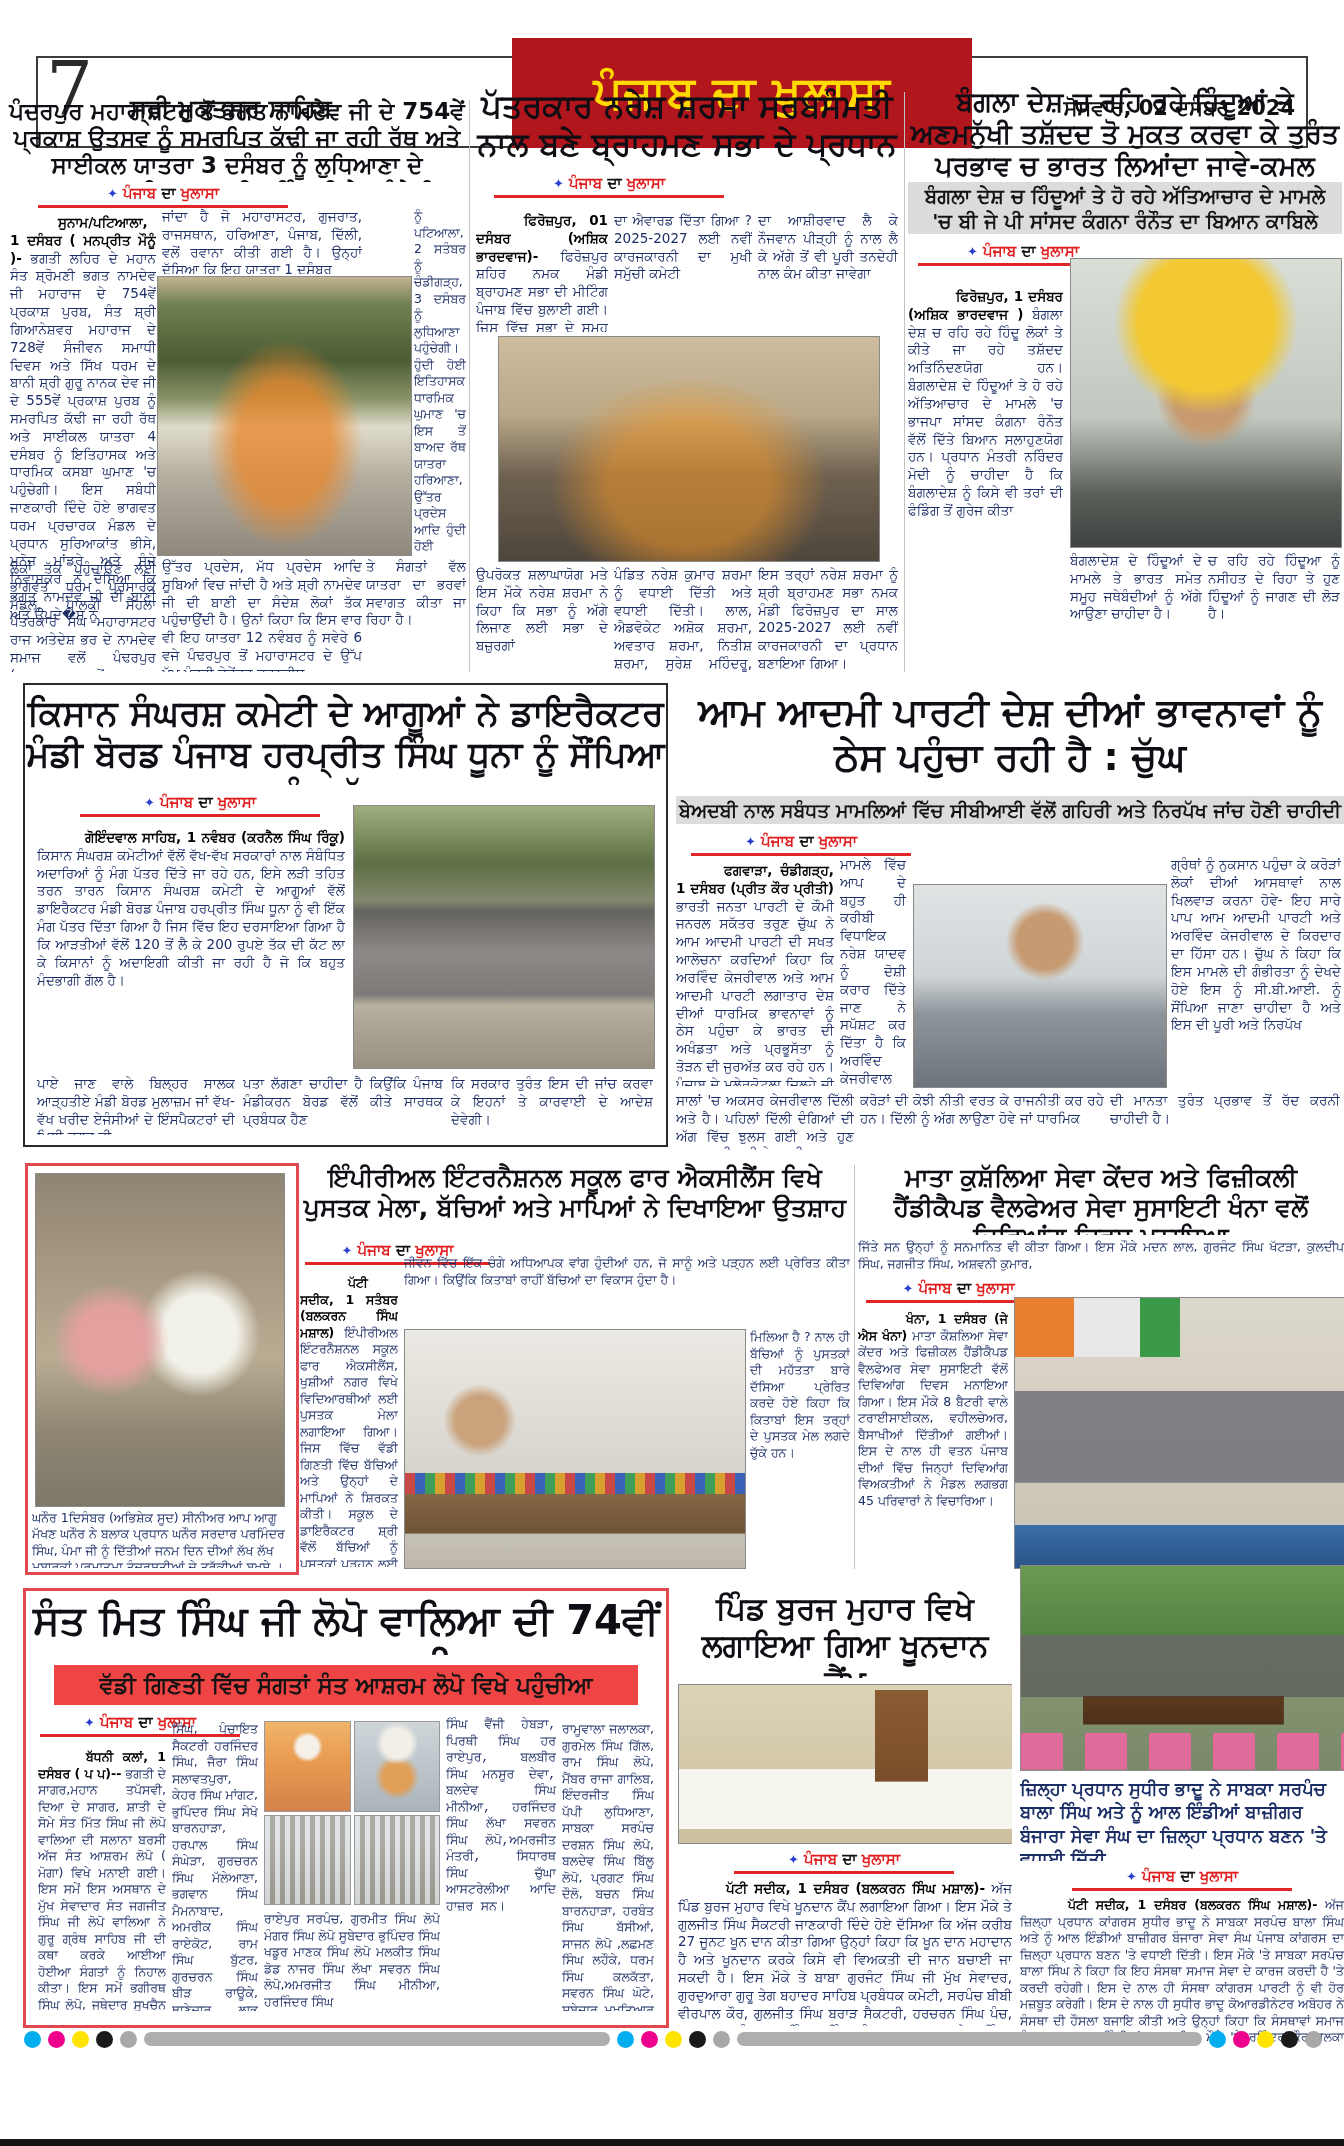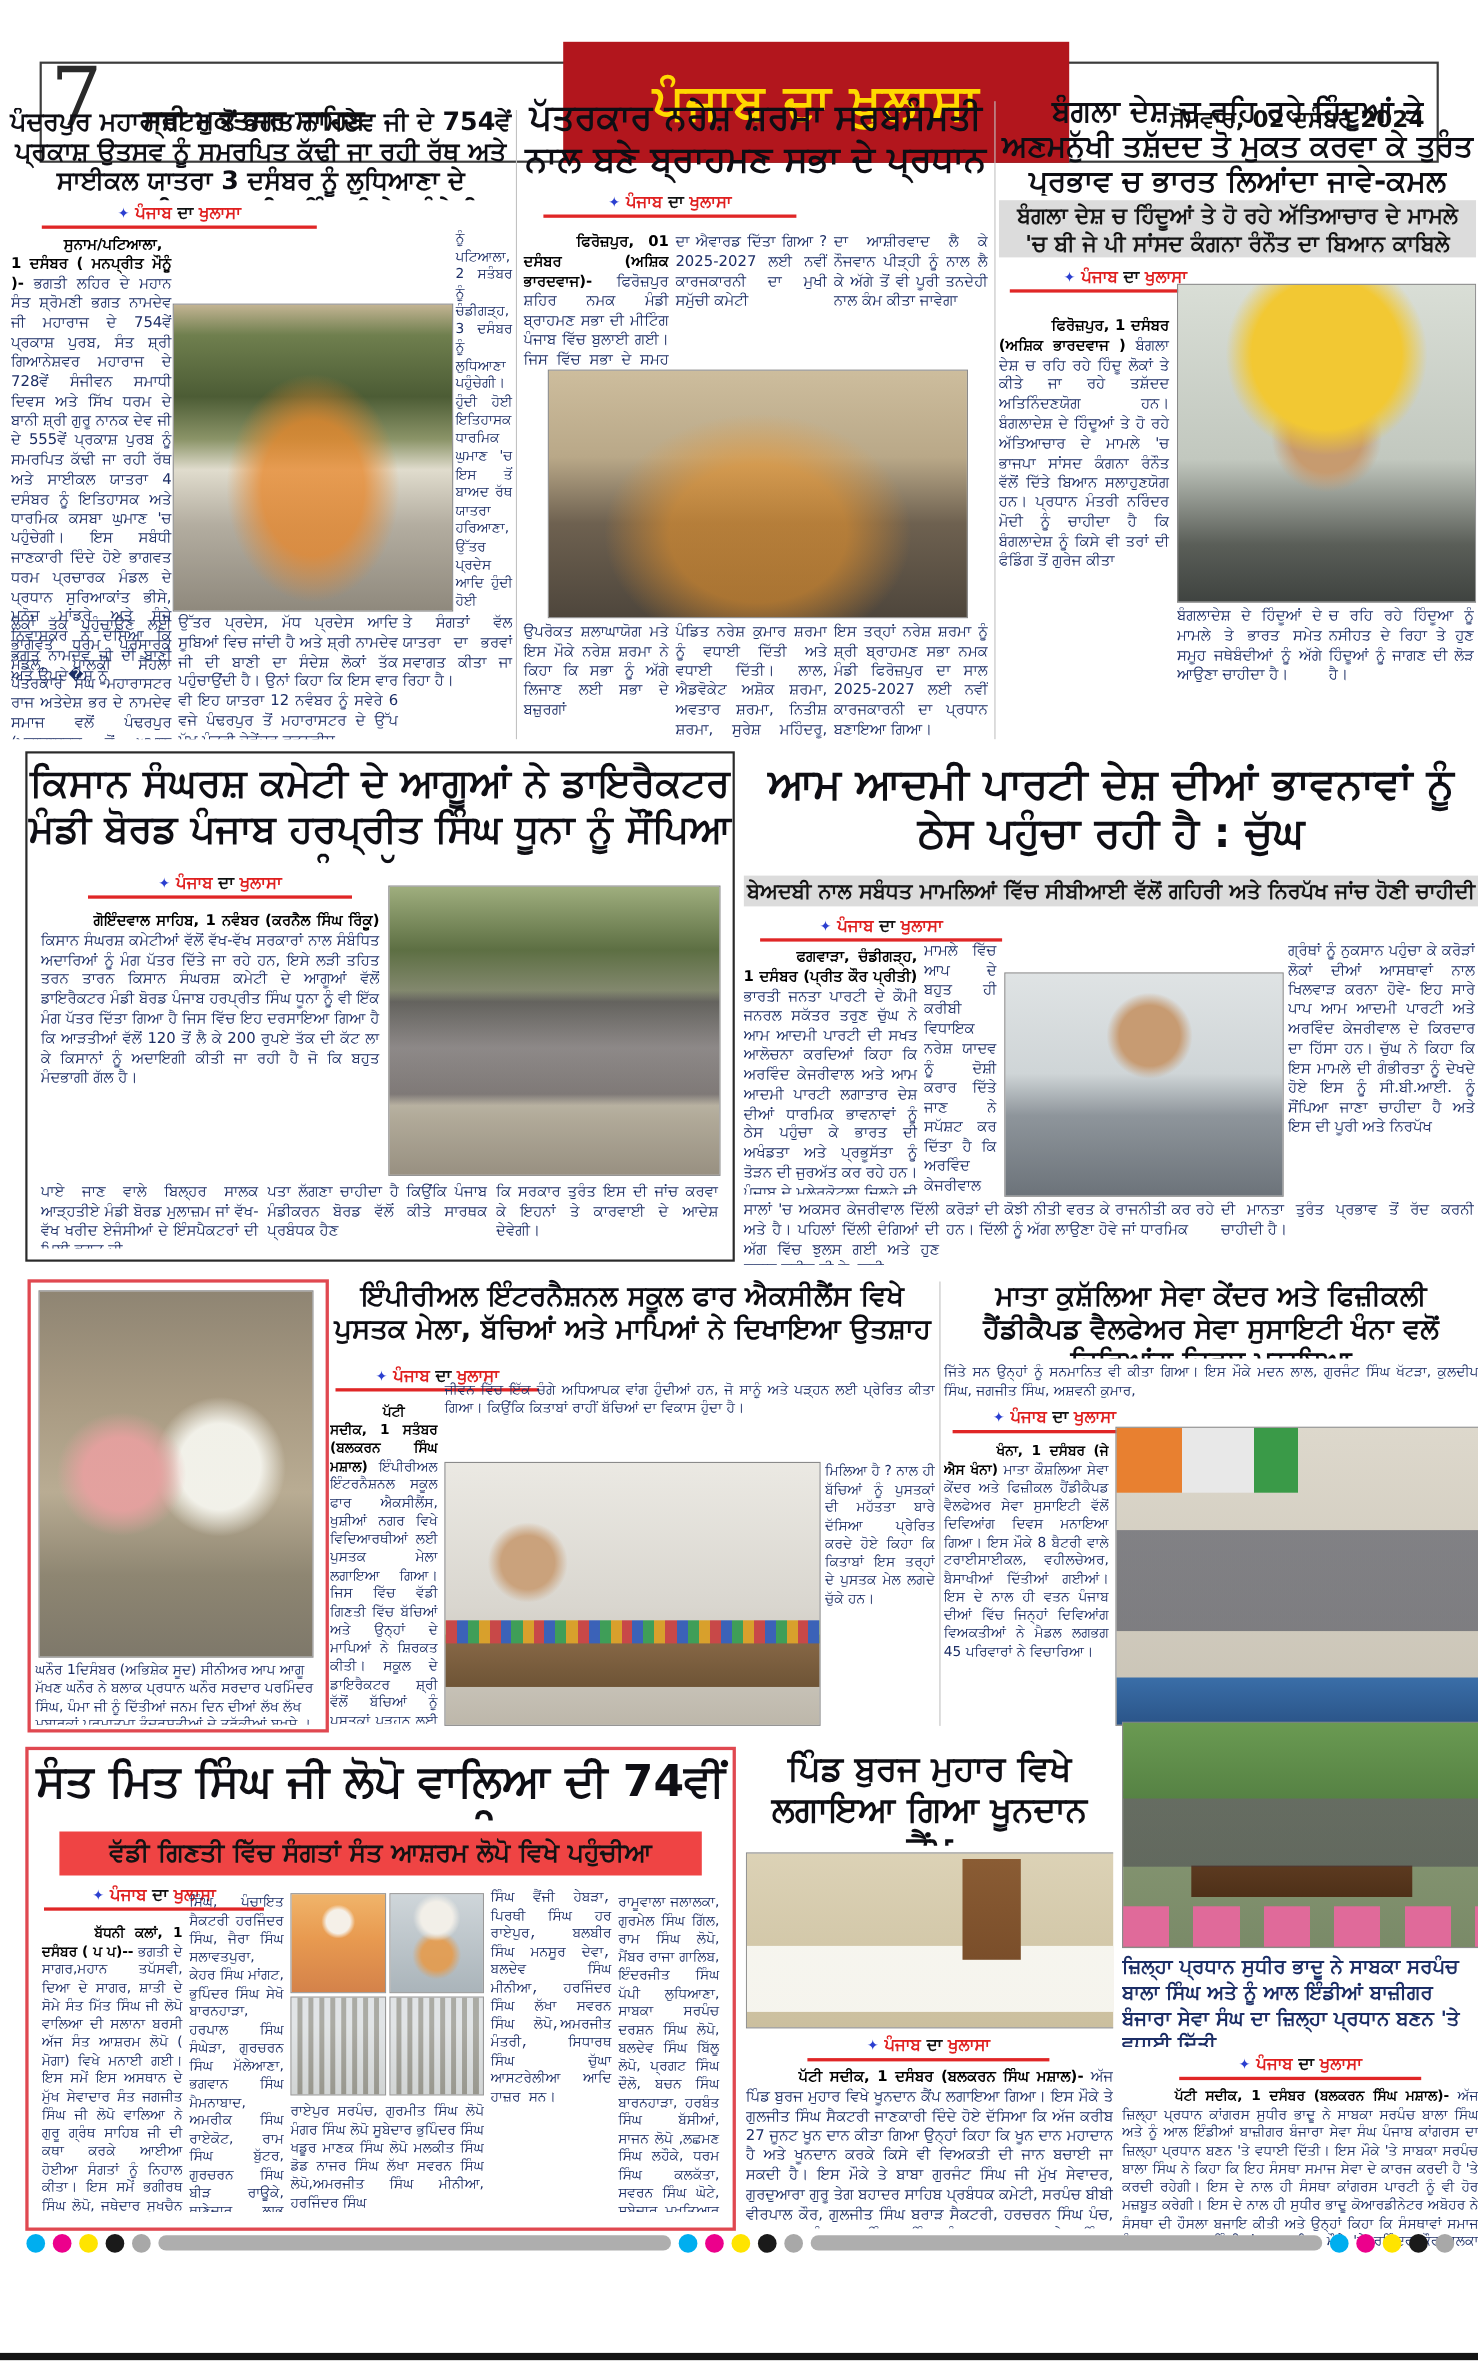--- a/index.html
+++ b/index.html
@@ -122,20 +122,21 @@
     <div class="kicker" style="width:250px;margin:2px 0 0 30px;">
       <span class="k-blue">✦</span>
       <span class="k-red">ਪੰਜਾਬ</span>
       <span class="k-blk">ਦਾ</span>
       <span class="k-red">ਖੁਲਾਸਾ</span>
     </div>
     <div class="abs btxt clip" style="left:2px;top:116px;width:146px;height:458px;">
       <b>ਸੁਨਾਮ/ਪਟਿਆਲਾ, 1 ਦਸੰਬਰ ( ਮਨਪ੍ਰੀਤ ਮੌਨੂੰ )-</b>
       <span>ਭਗਤੀ ਲਹਿਰ ਦੇ ਮਹਾਨ ਸੰਤ ਸ਼੍ਰੋਮਣੀ ਭਗਤ ਨਾਮਦੇਵ ਜੀ ਮਹਾਰਾਜ ਦੇ 754ਵੇਂ ਪ੍ਰਕਾਸ਼ ਪੁਰਬ, ਸੰਤ ਸ਼੍ਰੀ ਗਿਆਨੇਸ਼ਵਰ ਮਹਾਰਾਜ ਦੇ 728ਵੇਂ ਸੰਜੀਵਨ ਸਮਾਧੀ ਦਿਵਸ ਅਤੇ ਸਿੱਖ ਧਰਮ ਦੇ ਬਾਨੀ ਸ਼੍ਰੀ ਗੁਰੂ ਨਾਨਕ ਦੇਵ ਜੀ ਦੇ 555ਵੇਂ ਪ੍ਰਕਾਸ਼ ਪੁਰਬ ਨੂੰ ਸਮਰਪਿਤ ਕੱਢੀ ਜਾ ਰਹੀ ਰੱਥ ਅਤੇ ਸਾਈਕਲ ਯਾਤਰਾ 4 ਦਸੰਬਰ ਨੂੰ ਇਤਿਹਾਸਕ ਅਤੇ ਧਾਰਮਿਕ ਕਸਬਾ ਘੁਮਾਣ 'ਚ ਪਹੁੰਚੇਗੀ। ਇਸ ਸਬੰਧੀ ਜਾਣਕਾਰੀ ਦਿੰਦੇ ਹੋਏ ਭਾਗਵਤ ਧਰਮ ਪ੍ਰਚਾਰਕ ਮੰਡਲ ਦੇ ਪ੍ਰਧਾਨ ਸੁਰਿਆਕਾਂਤ ਭੀਸੇ, ਮਨੋਜ ਮਾਂਡਰੇ ਅਤੇ ਸੰਜੇ ਨਿਵਾਸਕਰ ਨੇ ਦੱਸਿਆ ਕਿ ਭਗਤ ਨਾਮਦੇਵ ਜੀ ਦੀ ਬਾਣੀ ਅਤੇ ਉਪਦੇ�ਸ਼ ਨੂੰ</span>
     </div>
+    <div class="abs btxt clip" style="left:154px;top:110px;width:200px;height:66px;">ਜਾਂਦਾ ਹੈ ਜੋ ਮਹਾਰਾਸਟਰ, ਗੁਜਰਾਤ, ਰਾਜਸਥਾਨ, ਹਰਿਆਣਾ, ਪੰਜਾਬ, ਦਿੱਲੀ, ਵਲੋਂ ਰਵਾਨਾ ਕੀਤੀ ਗਈ ਹੈ। ਉਨ੍ਹਾਂ ਦੱਸਿਆ ਕਿ ਇਹ ਯਾਤਰਾ 1 ਦਸੰਬਰ</div>
     <div class="abs photo ph-cycle" style="left:149px;top:178px;width:253px;height:278px;"></div>
     <div class="abs btxt clip small" style="left:406px;top:110px;width:52px;height:346px;">ਨੂੰ ਪਟਿਆਲਾ, 2 ਸਤੰਬਰ ਨੂੰ ਚੰਡੀਗੜ੍ਹ, 3 ਦਸੰਬਰ ਨੂੰ ਲੁਧਿਆਣਾ ਪਹੁੰਚੇਗੀ। ਹੁੰਦੀ ਹੋਈ ਇਤਿਹਾਸਕ ਧਾਰਮਿਕ ਘੁਮਾਣ 'ਚ ਇਸ ਤੋਂ ਬਾਅਦ ਰੱਥ ਯਾਤਰਾ ਹਰਿਆਣਾ, ਉੱਤਰ ਪ੍ਰਦੇਸ ਆਦਿ ਹੁੰਦੀ ਹੋਈ ਜਾਵੇਗੀ ਦਸੰਬਰ ਨੂੰ ਪੰਢਰਪੁਰ</div>
     <div class="abs btxt clip" style="left:154px;top:460px;width:200px;height:114px;">ਉੱਤਰ ਪ੍ਰਦੇਸ, ਮੱਧ ਪ੍ਰਦੇਸ ਆਦਿ ਸੂਬਿਆਂ ਵਿਚ ਜਾਂਦੀ ਹੈ ਅਤੇ ਸ਼੍ਰੀ ਨਾਮਦੇਵ ਜੀ ਦੀ ਬਾਣੀ ਦਾ ਸੰਦੇਸ਼ ਲੋਕਾਂ ਤੱਕ ਪਹੁੰਚਾਉਂਦੀ ਹੈ। ਉਨਾਂ ਕਿਹਾ ਕਿ ਇਸ ਵਾਰ ਵੀ ਇਹ ਯਾਤਰਾ 12 ਨਵੰਬਰ ਨੂੰ ਸਵੇਰੇ 6 ਵਜੇ ਪੰਢਰਪੁਰ ਤੋਂ ਮਹਾਰਾਸਟਰ ਦੇ ਉੱਪ ਮੁੱਖ ਮੰਤਰੀ ਦੇਵੇਂਦਰ ਫੜਨਵੀਸ</div>
     <div class="abs btxt clip" style="left:358px;top:460px;width:100px;height:114px;">ਤੇ ਸੰਗਤਾਂ ਵੱਲ ਯਾਤਰਾ ਦਾ ਭਰਵਾਂ ਸਵਾਗਤ ਕੀਤਾ ਜਾ ਰਿਹਾ ਹੈ।</div>
     <div class="abs btxt clip" style="left:2px;top:578px;width:456px;height:0;"></div>
   </div>
 
   <div class="art btxt clip" style="left:10px;top:560px;width:146px;height:112px;">ਲੋਕਾਂ ਤੱਕ ਪਹੁੰਚਾਉਣ ਲਈ ਭਾਗਵਤ ਧਰਮ ਪ੍ਰਸਾਰਕ ਮੰਡਲ, ਪਾਲਕੀ ਸੈਹਲਾ ਪੱਤਰਕਾਰ ਸੰਘ ਮਹਾਰਾਸਟਰ ਰਾਜ ਅਤੇਦੇਸ਼ ਭਰ ਦੇ ਨਾਮਦੇਵ ਸਮਾਜ ਵਲੋਂ ਪੰਢਰਪੁਰ (ਮਹਾਰਾਸਟਰ ਤੋਂ ਘੁਮਾਣ (ਪੰਜਾਬ) ਤੱਕ ਇੱਕ 2300 ਕਿਲੋਮੀਟਰ ਰੱਥ ਅਤੇ ਸਾਈਕਲ ਯਾਤਰਾ ਦਾ ਆਯੋਜਨ ਕੀਤਾ</div>
 
   <div class="art" style="left:474px;top:88px;width:426px;height:588px;">

